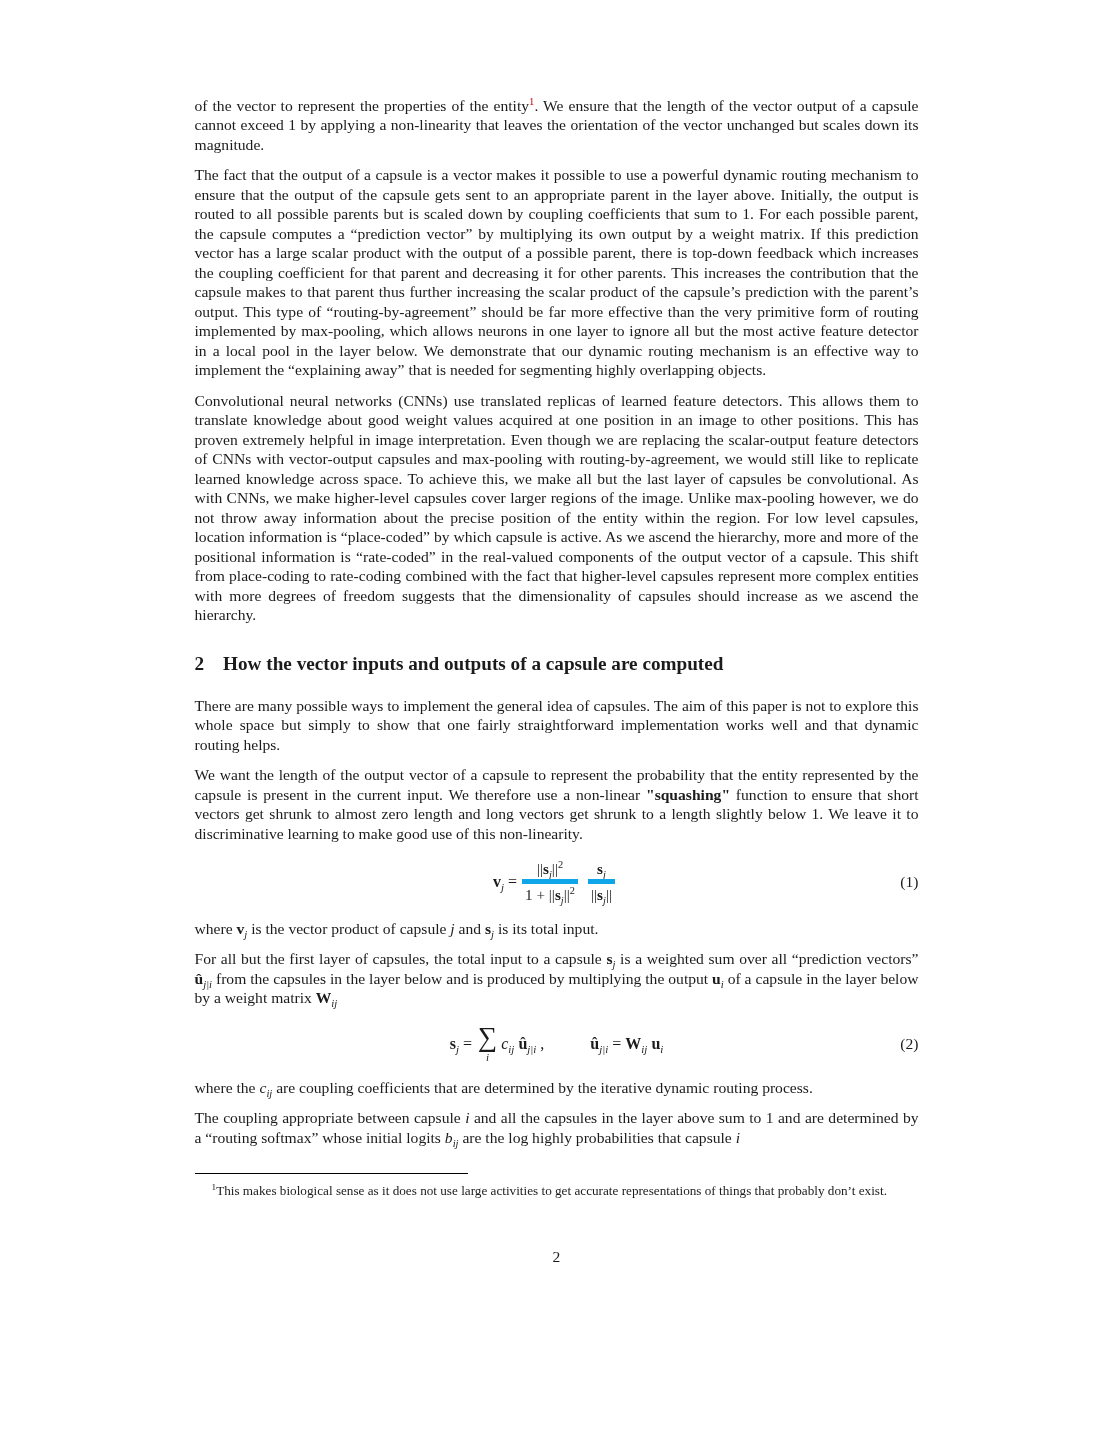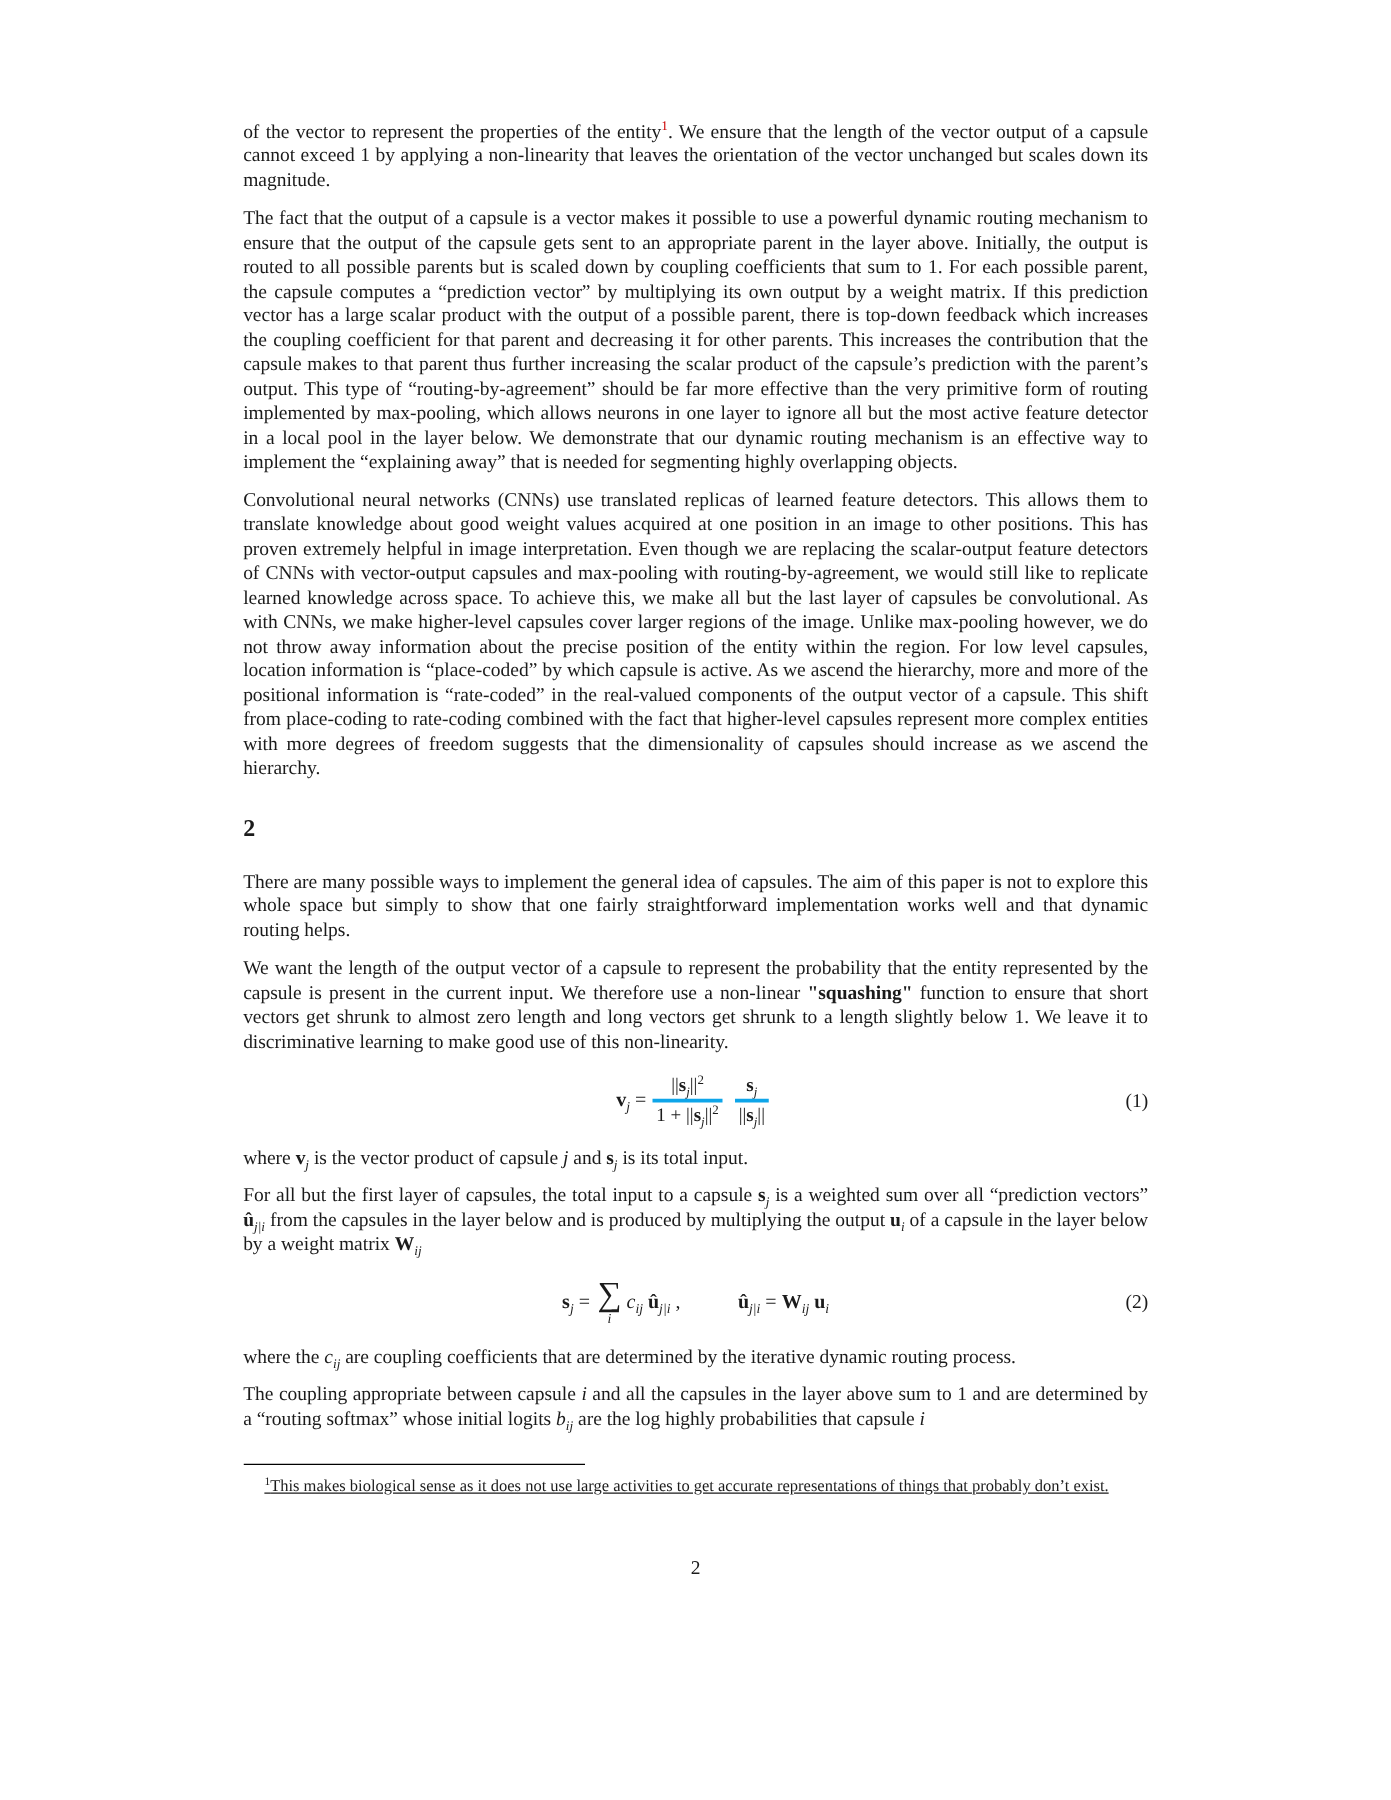--- a/index.html
+++ b/index.html
@@ -82,42 +82,41 @@
   .frac {
     display: inline-flex;
     flex-direction: column;
     align-items: center;
     text-align: right;
     margin: 0 5px;
     font-size: 15.2px;
     line-height: 1.15;
   }
   .frac .num { display: block; padding: 0 3px 2px 3px; }
-  .frac .den { display: block; border-top: 3px solid #0ea5e9; padding: 2px 3px 0 3px; }
+  .frac .den { display: block; border-top: 5px solid #0ea5e9; padding: 2px 3px 0 3px; }
   .sum {
     display: inline-flex;
     flex-direction: column;
     align-items: center;
     margin: 0 4px 0 6px;
   }
   .sum .sigma {
     font-size: 27px;
     line-height: 0.95;
   }
   .sum .limit {
     font-size: 11px;
     font-style: italic;
     line-height: 1;
     margin-top: 1px;
   }
   .eq-gap { display: inline-block; width: 46px; }
   
   .footnote-area {
     margin-top: 26px;
-    text-decoration: underline;
   }
   .footnote-rule {
     width: 273px;
     border-top: 1px solid #000000;
     margin-bottom: 8px;
   }
   p.footnote {
     margin: 0;
     font-size: 13.2px;
     line-height: 1.3;
@@ -136,20 +135,21 @@
 <div class="page">
 
   <p class="body-par"><span>of the vector to represent the properties of the entity</span><span class="s-ref" style="color: rgb(204, 0, 0);">1</span><span>. We ensure that the length of the vector output of a capsule cannot exceed 1 by applying a non-linearity that leaves the orientation of the vector unchanged but scales down its magnitude.</span></p>
 
   <p class="body-par"><span>The fact that the output of a capsule is a vector makes it possible to use a powerful dynamic routing mechanism to ensure that the output of the capsule gets sent to an appropriate parent in the layer above. Initially, the output is routed to all possible parents but is scaled down by coupling coefficients that sum to 1. For each possible parent, the capsule computes a “prediction vector” by multiplying its own output by a weight matrix. If this prediction vector has a large scalar product with the output of a possible parent, there is top-down feedback which increases the coupling coefficient for that parent and decreasing it for other parents. This increases the contribution that the capsule makes to that parent thus further increasing the scalar product of the capsule’s prediction with the parent’s output. This type of “routing-by-agreement” should be far more effective than the very primitive form of routing implemented by max-pooling, which allows neurons in one layer to ignore all but the most active feature detector in a local pool in the layer below. We demonstrate that our dynamic routing mechanism is an effective way to implement the “explaining away” that is needed for segmenting highly overlapping objects.</span></p>
 
   <p class="body-par"><span>Convolutional neural networks (CNNs) use translated replicas of learned feature detectors. This allows them to translate knowledge about good weight values acquired at one position in an image to other positions. This has proven extremely helpful in image interpretation. Even though we are replacing the scalar-output feature detectors of CNNs with vector-output capsules and max-pooling with routing-by-agreement, we would still like to replicate learned knowledge across space. To achieve this, we make all but the last layer of capsules be convolutional. As with CNNs, we make higher-level capsules cover larger regions of the image. Unlike max-pooling however, we do not throw away information about the precise position of the entity within the region. For low level capsules, location information is “place-coded” by which capsule is active. As we ascend the hierarchy, more and more of the positional information is “rate-coded” in the real-valued components of the output vector of a capsule. This shift from place-coding to rate-coding combined with the fact that higher-level capsules represent more complex entities with more degrees of freedom suggests that the dimensionality of capsules should increase as we ascend the hierarchy.</span></p>
 
   <h2 class="section-heading">
     <span class="sec-num">2</span>
+    <span class="sec-title">How the vector inputs and outputs of a capsule are computed</span>
   </h2>
 
   <p class="body-par"><span>There are many possible ways to implement the general idea of capsules. The aim of this paper is not to explore this whole space but simply to show that one fairly straightforward implementation works well and that dynamic routing helps.</span></p>
 
   <p class="body-par"><span>We want the length of the output vector of a capsule to represent the probability that the entity represented by the capsule is present in the current input. We therefore use a non-linear </span><span class="s-bold">"squashing"</span><span> function to ensure that short vectors get shrunk to almost zero length and long vectors get shrunk to a length slightly below 1. We leave it to discriminative learning to make good use of this non-linearity.</span></p>
 
   <div class="equation">
     <div class="eq-body">
       <span class="eq-seg"><span class="s-mathbf">v</span><sub class="m-sub">j</sub><span> = </span></span>
       <span class="frac">

